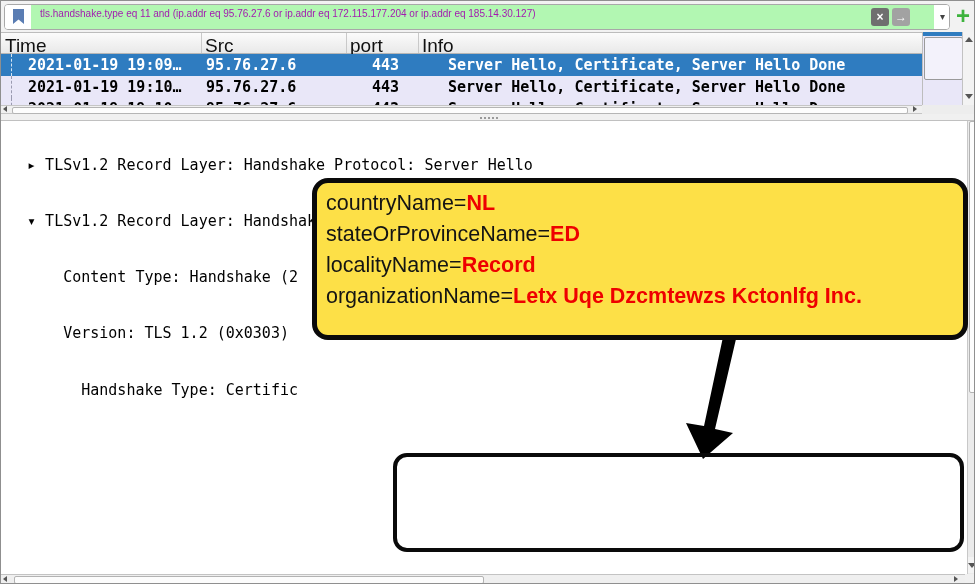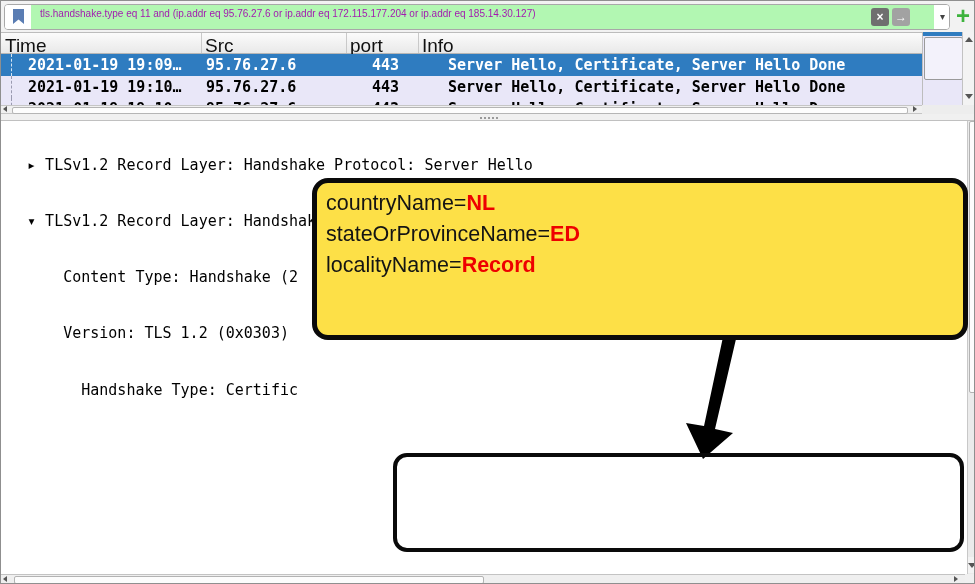--- a/index.html
+++ b/index.html
@@ -206,16 +206,17 @@
     <polygon points="722,336 735,338 714,428 732,432 702,458 685,422 703,425" fill="#000000"></polygon>
   </svg>
 
   <div class="abs" id="annobox2"></div>
 
   <div class="abs" id="annobox1">
     <div class="abs" id="annolines">
       <div><span>countryName=</span><span class="annoval">NL</span></div>
       <div><span>stateOrProvinceName=</span><span class="annoval">ED</span></div>
       <div><span>localityName=</span><span class="annoval">Record</span></div>
+      <div><span>organizationName=</span><span class="annoval">Letx Uqe Dzcmtewzs Kctonlfg Inc.</span></div>
     </div>
   </div>
 
 </div>
 
 </body></html>

